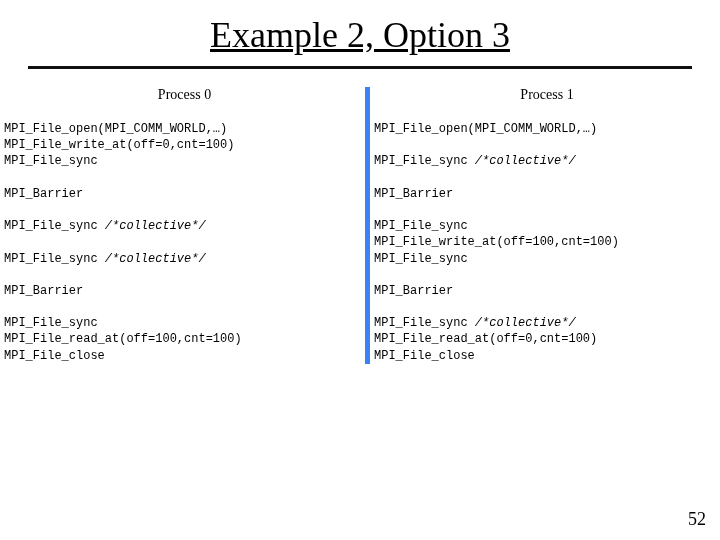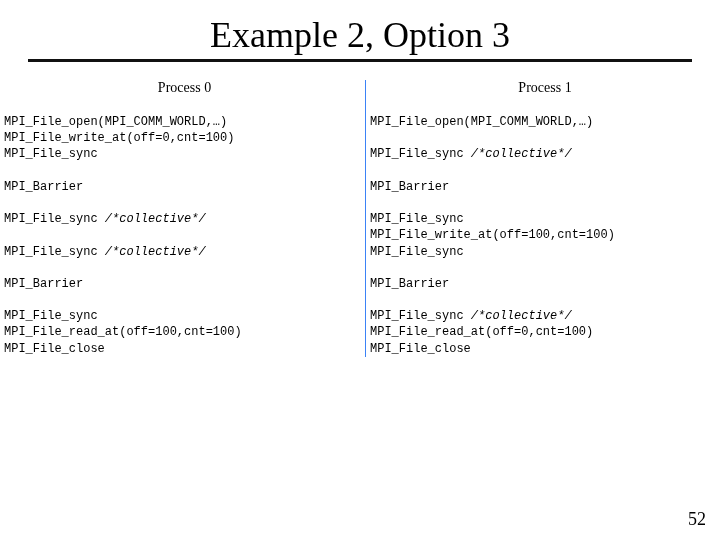--- a/index.html
+++ b/index.html
@@ -15,42 +15,43 @@
   .slide {
     width: 720px;
     height: 540px;
     position: relative;
     box-sizing: border-box;
   }
   .title {
     font-size: 36px;
     text-align: center;
     padding-top: 14px;
-    padding-bottom: 3px;
+    padding-bottom: 10px;
+    text-decoration: underline;
   }
   .rule {
     height: 3px;
     background: #111;
     margin: 0 28px 18px 28px;
   }
   .cols {
     display: flex;
     flex-direction: row;
     padding: 0 0 0 0;
   }
   .col {
     box-sizing: border-box;
   }
   .col0 {
     width: 365px;
     padding-left: 4px;
   }
   .col1 {
     flex: 1;
-    border-left: 1px solid #3b82f6;
+    border-left: 5px solid #3b82f6;
     padding-left: 4px;
   }
   .col-header {
     font-family: "Times New Roman", Times, serif;
     font-size: 14px;
     text-align: center;
     margin-bottom: 18px;
   }
   .code {
     font-family: "Courier New", Courier, monospace;

